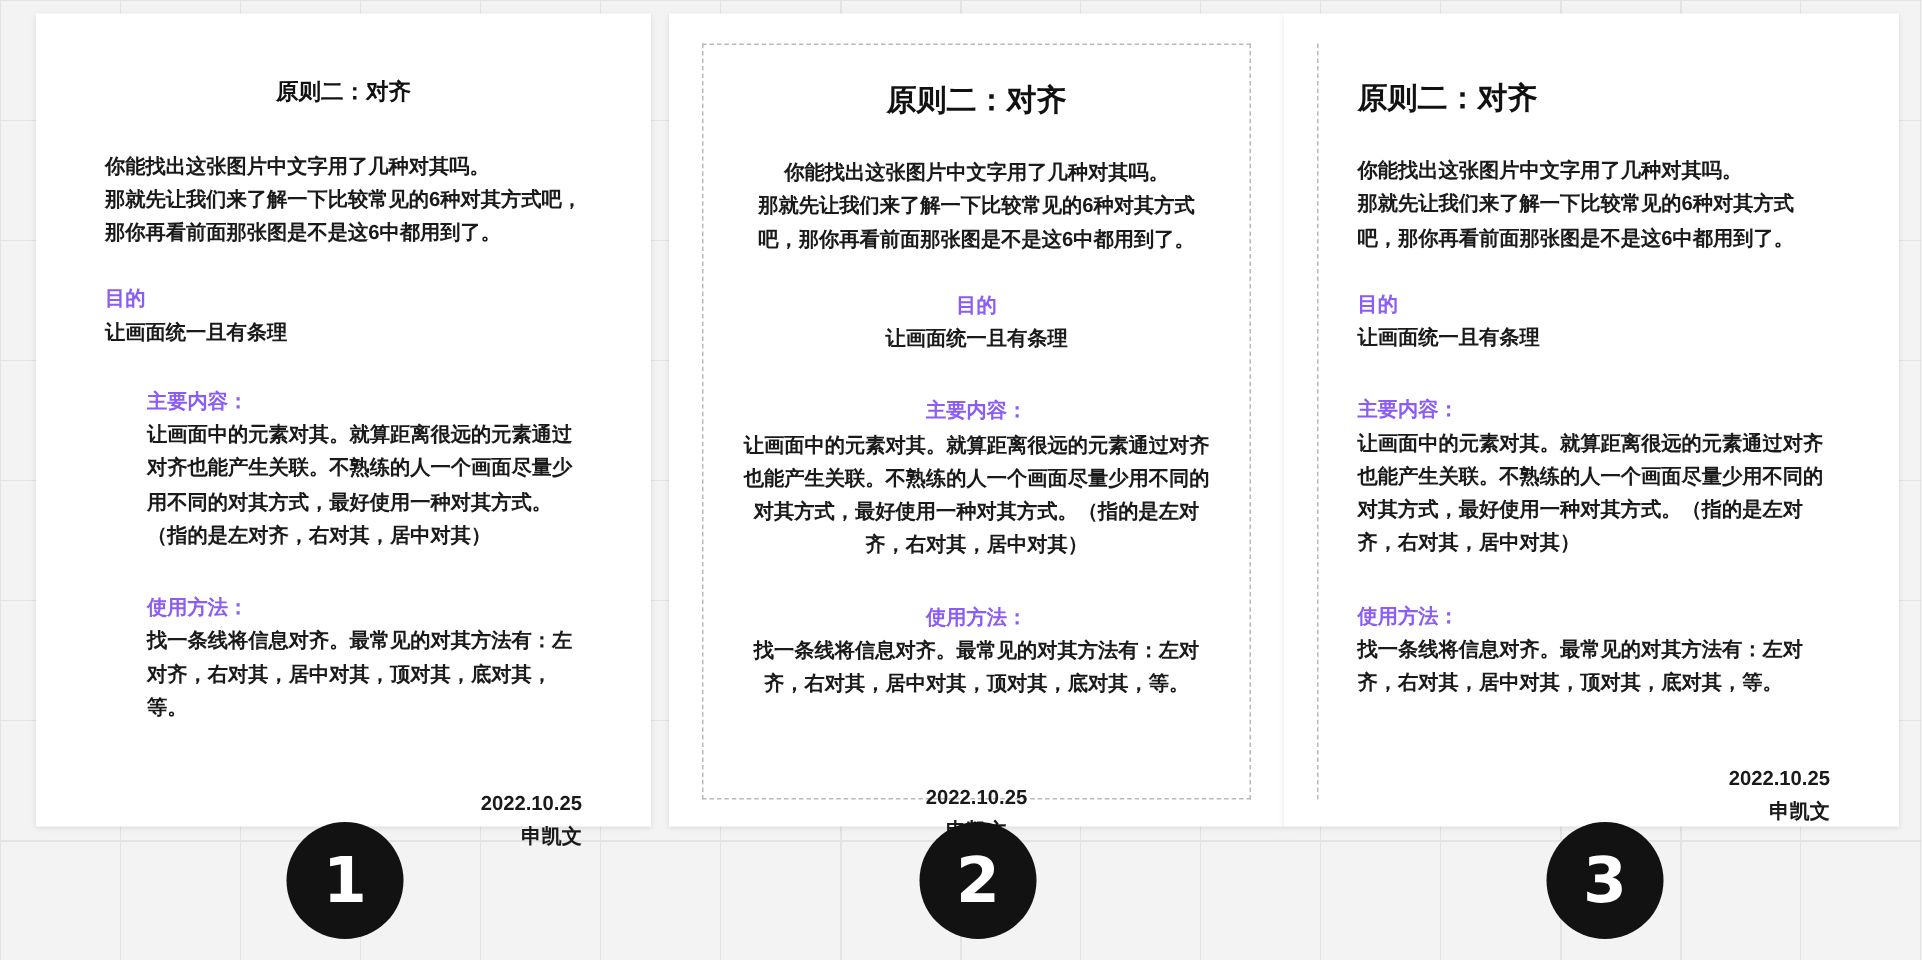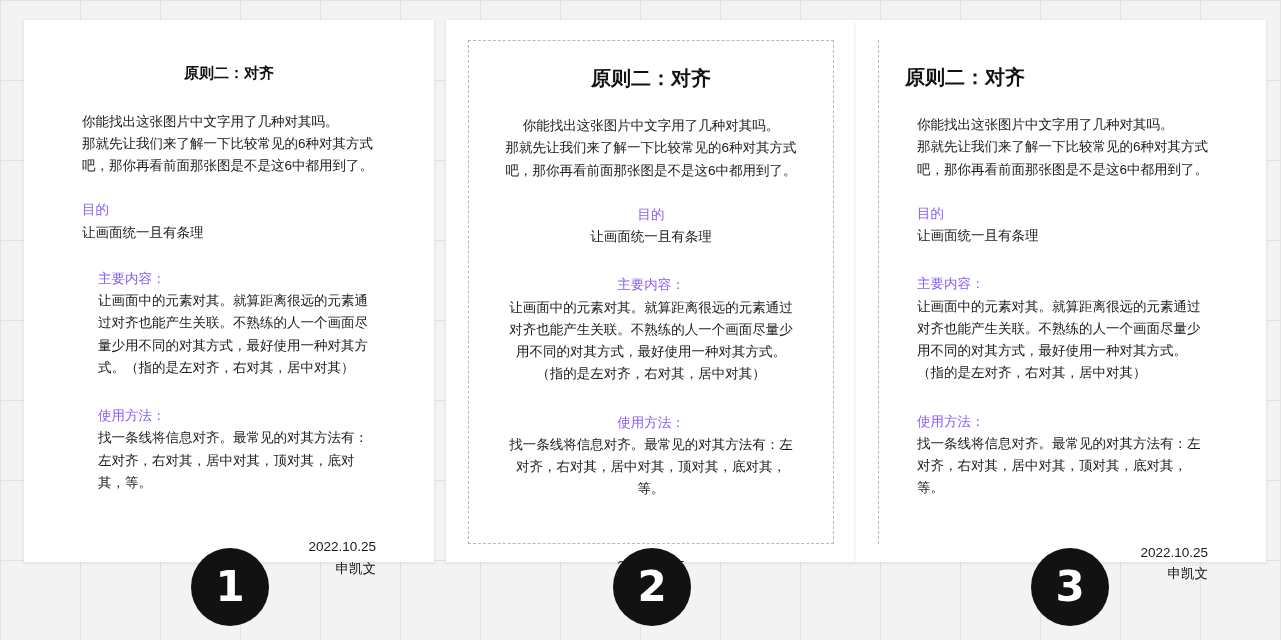--- a/index.html
+++ b/index.html
@@ -13,21 +13,21 @@
   #stage {
     position: relative;
     width: 1281px; height: 640px;
     background:
       repeating-linear-gradient(to right, #e3e3e3 0px, #e3e3e3 1px, transparent 1px, transparent 80px),
       repeating-linear-gradient(to bottom, #e3e3e3 0px, #e3e3e3 1px, transparent 1px, transparent 80px),
       #f3f3f3;
   }
   .card {
     position: absolute;
-    top: 20px;
+    top: 9px;
     width: 410px;
     height: 542px;
     background: #ffffff;
     box-shadow: 0 1px 4px rgba(0,0,0,0.10);
   }
   .card.c1 { left: 24px; }
   .card.c2 { left: 446px; }
   .card.c3 { left: 856px; }
 
   .inner {
@@ -45,21 +45,22 @@
     margin: 4px 0 0 0;
     line-height: 1.5;
   }
   .c1 .title { font-size: 15px; text-align: center; }
   .c2 .title { font-size: 20px; text-align: center; }
   .c3 .title { font-size: 20px; text-align: left; }
 
   .para {
     color: #1a1a1a;
     line-height: 1.65;
-    margin: 12px;
+    margin: 0;
+    font-weight: bold;
   }
   .c1 .para { font-size: 13.5px; }
   .c2 .para { font-size: 13.5px; }
   .c3 .para { font-size: 13.5px; }
 
   .block { margin-top: 0; }
 
   
   .c1 .lead { margin-top: 26px; text-align: left; }
   .c1 .purpose { margin-top: 22px; text-align: left; }

